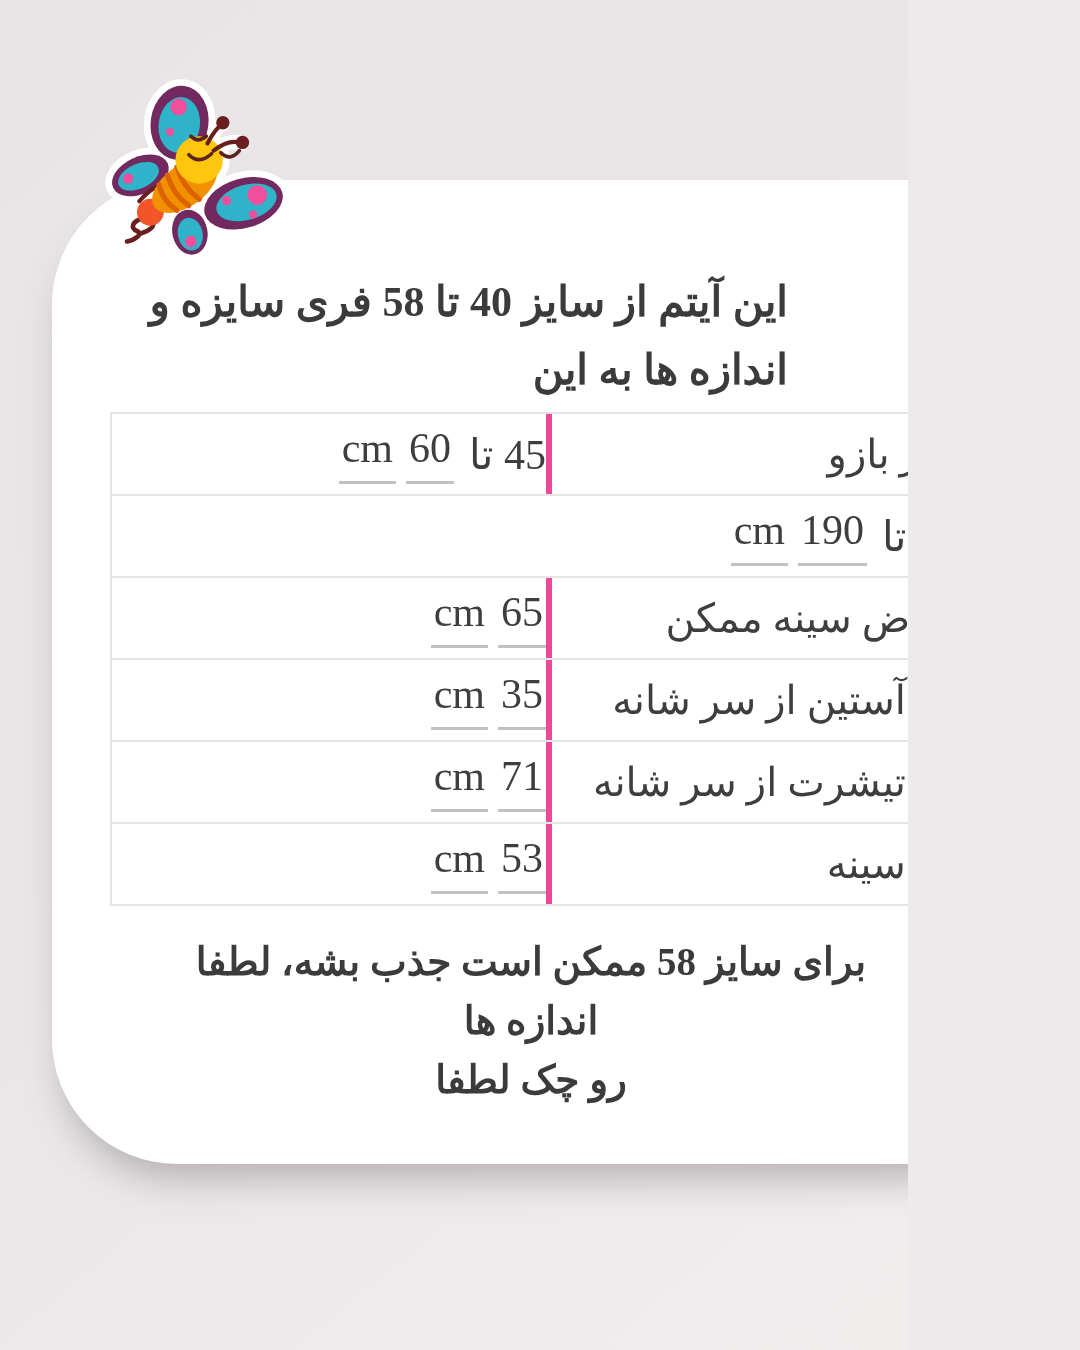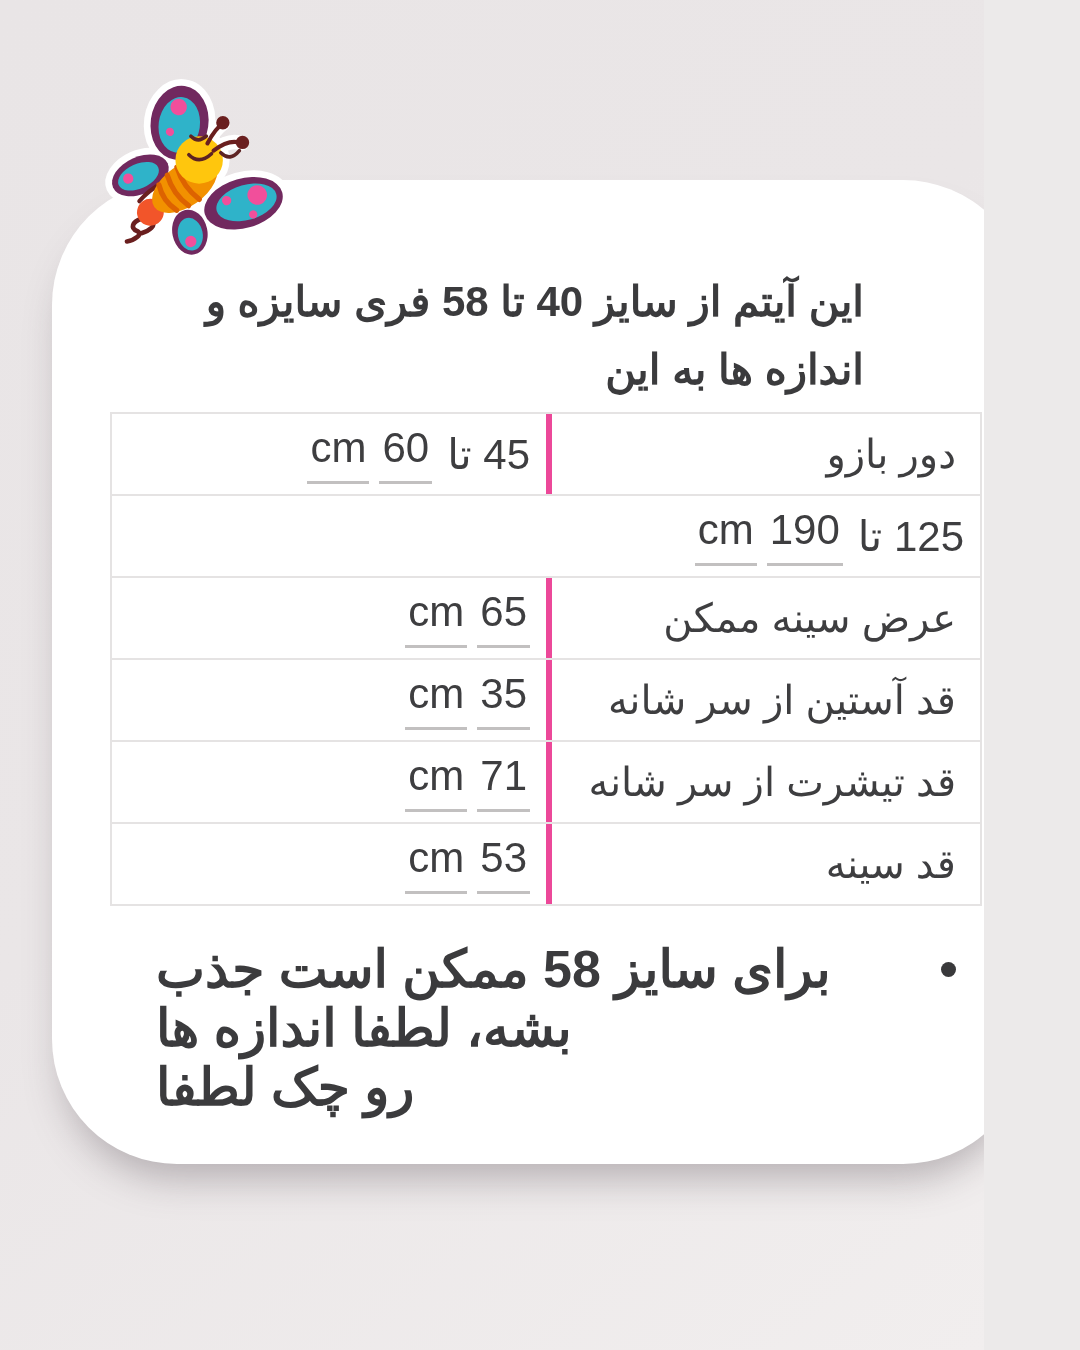--- a/index.html
+++ b/index.html
@@ -1,19 +1,19 @@
 <!DOCTYPE html>
 <html lang="fa"><head>
 <meta charset="utf-8">
 <style>
   html,body{margin:0;padding:0;background:#eceaea;}
   .canvas{
-    position:relative;width:984px;height:1350px;overflow:hidden;
+    position:relative;width:908px;height:1350px;overflow:hidden;
     background:linear-gradient(140deg,#e9e5e6 0%,#eae6e7 45%,#f1eeee 100%);
-    font-family:Liberation Sans, sans-serif;color:#3b3b3d;
+    font-family:Liberation Serif, serif;color:#3b3b3d;
   }
   .card{
     position:absolute;left:52px;top:180px;width:976px;height:984px;
     background:#ffffff;border-radius:125px;
     box-shadow:0 26px 38px -12px rgba(90,80,86,.38);
   }
   .butterfly{position:absolute;left:96px;top:64px;width:196px;height:196px;}
   .title{
     position:absolute;left:110px;right:120px;top:268px;
     direction:rtl;text-align:right;font-weight:bold;
@@ -27,30 +27,30 @@
   }
   .t-row{display:flex;height:80px;border-bottom:2px solid #e5e3e3;}
   .t-row:last-child{border-bottom:none;}
   .cell-label{
     width:50%;box-sizing:border-box;display:flex;align-items:center;
     padding:0 24px;border-left:6px solid #ec4899;
   }
   .cell-value{
     width:50%;box-sizing:border-box;direction:ltr;display:flex;
     align-items:center;justify-content:flex-end;gap:10px;
-    padding-right:16px;font-size:42px;
+    padding-right:0;font-size:42px;
   }
   .u{border-bottom:3px solid #c2c0c0;padding:0 3px 9px;}
   .prefix{direction:rtl;margin-left:5px;}
   .prefix:empty{display:none;}
   .notes{
     position:absolute;left:140px;top:924px;width:766px;
-    direction:rtl;list-style:none;margin:16px;padding:0;
-    font-weight:bold;font-size:52px;line-height:59px;color:#3b3b3d;
-    text-align:left;
+    direction:rtl;list-style:none;margin:8px;padding:0;
+    font-weight:bold;font-size:39px;line-height:59px;color:#3b3b3d;
+    text-align:center;
   }
   .note-item{position:relative;margin-bottom:5px;}
   .note-item::before{
     content:"";position:absolute;right:-34px;top:22px;
     width:15px;height:15px;border-radius:50%;background:#39393b;
   }
   .nl2:empty{display:none;}
 </style>
 </head>
 <body>

